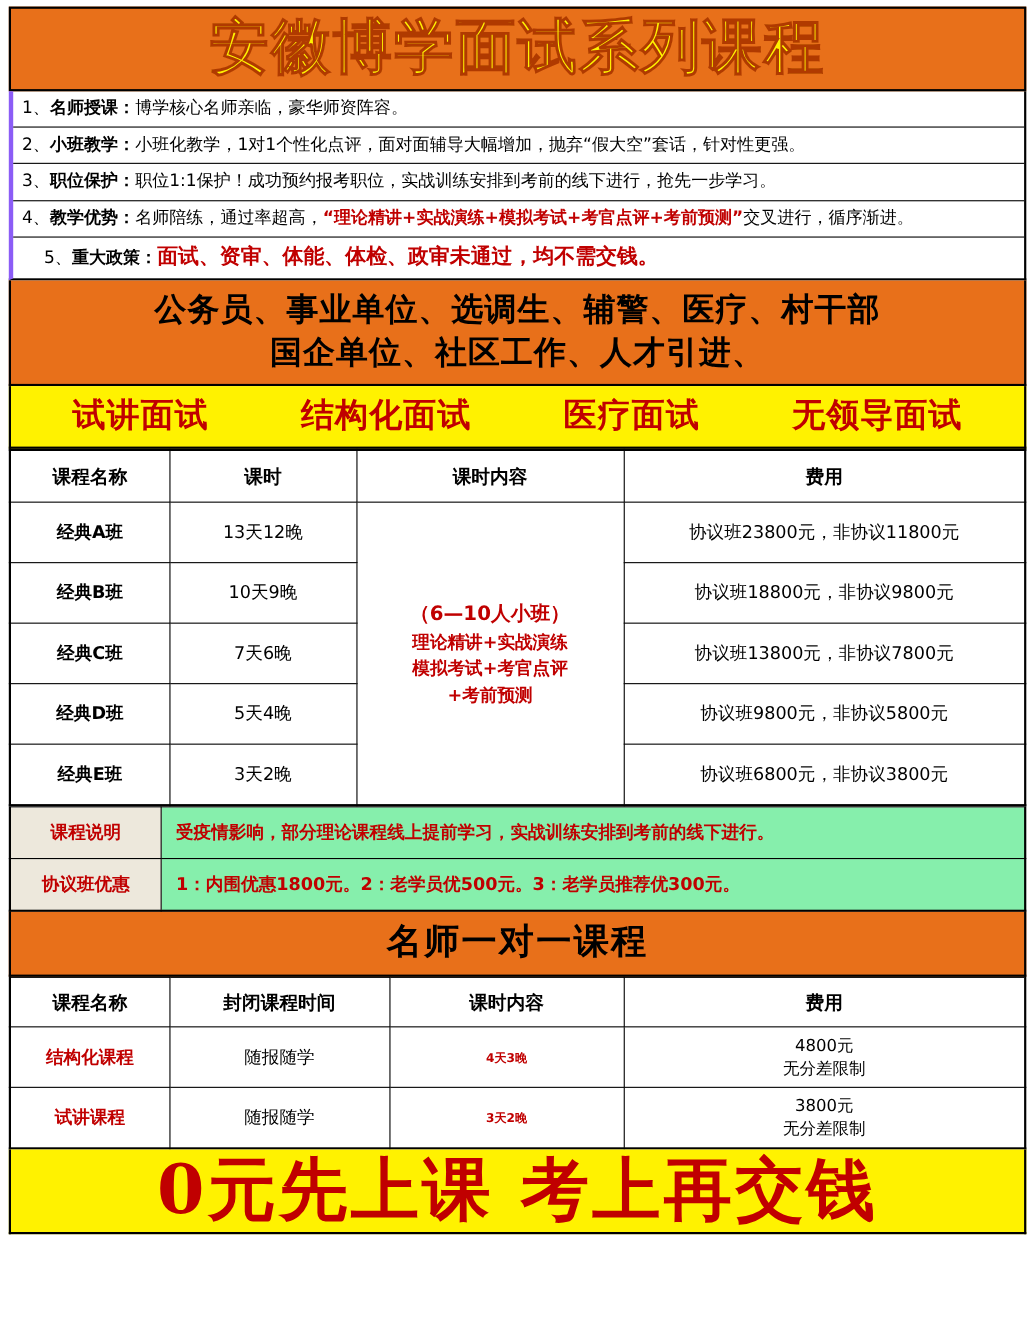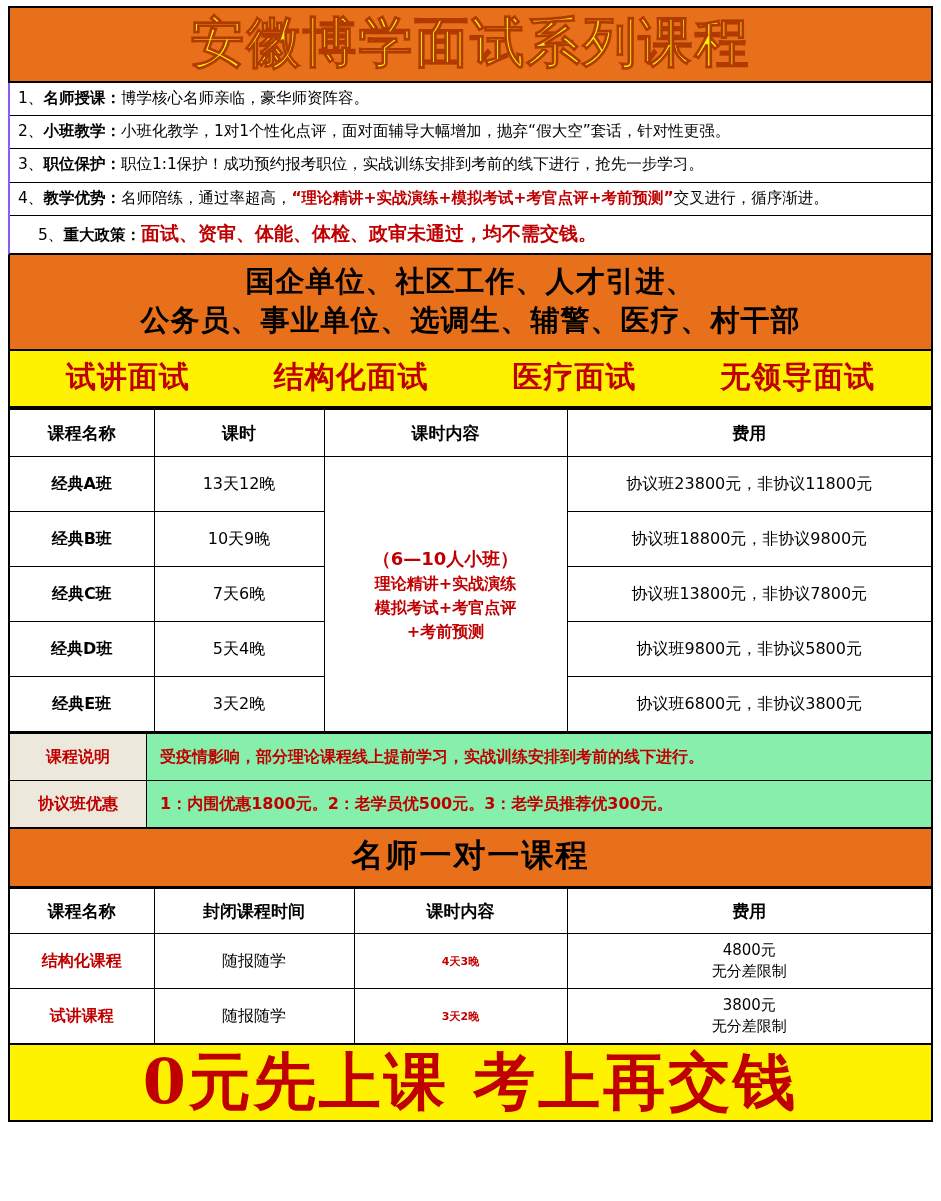--- a/index.html
+++ b/index.html
@@ -29,21 +29,21 @@
     font-weight:bold;
     font-size:54px;
     line-height:1.05;
     color:#FFF200;
     letter-spacing:2px;
     -webkit-text-stroke:1px #b03a00;
   }
 
   
   .bullets{
-    border-left:2px solid #8b5cf6;
+    border-left:4px solid #8b5cf6;
     border-right:2px solid #000;
     border-bottom:2px solid #000;
   }
   .bullet-row{
     border-bottom:1px solid #000;
     padding:6px 8px 7px 8px;
     font-size:15.5px;
     line-height:1.25;
     font-family:"DejaVu Sans","Liberation Sans",sans-serif;
     white-space:nowrap;
@@ -209,22 +209,22 @@
     </div>
     <div class="bullet-row">
       <span>4、</span><b>教学优势：</b><span>名师陪练，通过率超高，</span><span class="red">“理论精讲+实战演练+模拟考试+考官点评+考前预测”</span><span>交叉进行，循序渐进。</span>
     </div>
     <div class="bullet-row">
       <span>5、</span><b>重大政策：</b><span class="big-red">面试、资审、体能、体检、政审未通过，均不需交钱。</span>
     </div>
   </div>
 
   <div class="audience">
+    <div>公务员、事业单位、选调生、辅警、医疗、村干部</div>
     <div>国企单位、社区工作、人才引进、</div>
-    <div>公务员、事业单位、选调生、辅警、医疗、村干部</div>
   </div>
 
   <div class="types">
     <span>试讲面试</span>
     <span>结构化面试</span>
     <span>医疗面试</span>
     <span>无领导面试</span>
   </div>
 
   <table class="main-tbl">

